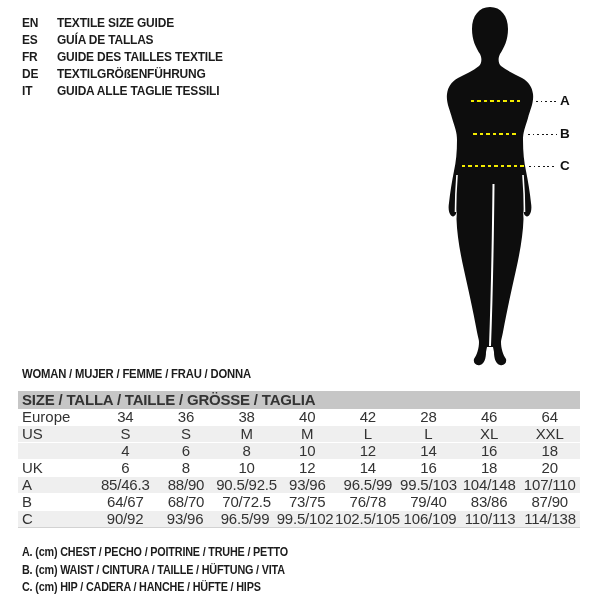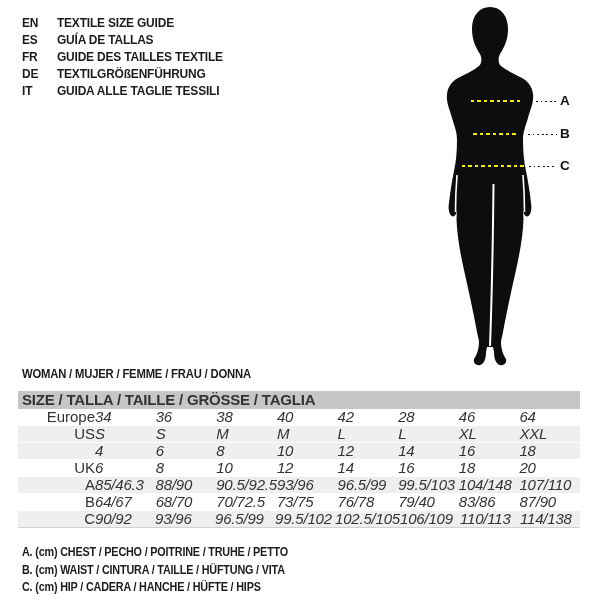--- a/index.html
+++ b/index.html
@@ -32,22 +32,22 @@
     transform:scaleX(0.94);transform-origin:top left;letter-spacing:-0.2px;white-space:nowrap;
   }
   .size-table{position:absolute;left:18px;top:391px;width:562px;font-size:15px;}
   .size-table-header{
     height:18px;line-height:18px;background:var(--header-gray);
     font-weight:700;color:#333;padding-left:4px;box-sizing:border-box;
     letter-spacing:-0.2px;
   }
   .trow{display:flex;height:16px;line-height:16px;color:#333;border-bottom:1px solid #ffffff;box-sizing:content-box;}
   .trow:nth-child(2),.trow:nth-child(3),.trow:nth-child(5),.trow:nth-child(7){background:var(--row-gray);}
-  .tlabel{width:73px;padding-left:4px;text-align:right;}
-  .tcell{flex:1;text-align:left;letter-spacing:-0.2px;font-style:italic;}
+  .tlabel{width:73px;padding-left:4px;text-align:left;}
+  .tcell{flex:1;text-align:center;letter-spacing:-0.2px;}
   .bottom-rule{position:absolute;left:18px;top:527px;width:562px;height:1px;background:#d2d2d2;}
   
   .legend{
     position:absolute;left:22px;top:544px;
     transform:scaleX(0.9);transform-origin:top left;letter-spacing:-0.2px;
   }
   .legend-line{height:17.5px;line-height:17.5px;font-size:12px;font-weight:700;white-space:nowrap;}
 </style>
 </head>
 <body style="--accent-yellow: #f2ea00; --header-gray: #c6c6c6; --row-gray: #efefef;">

